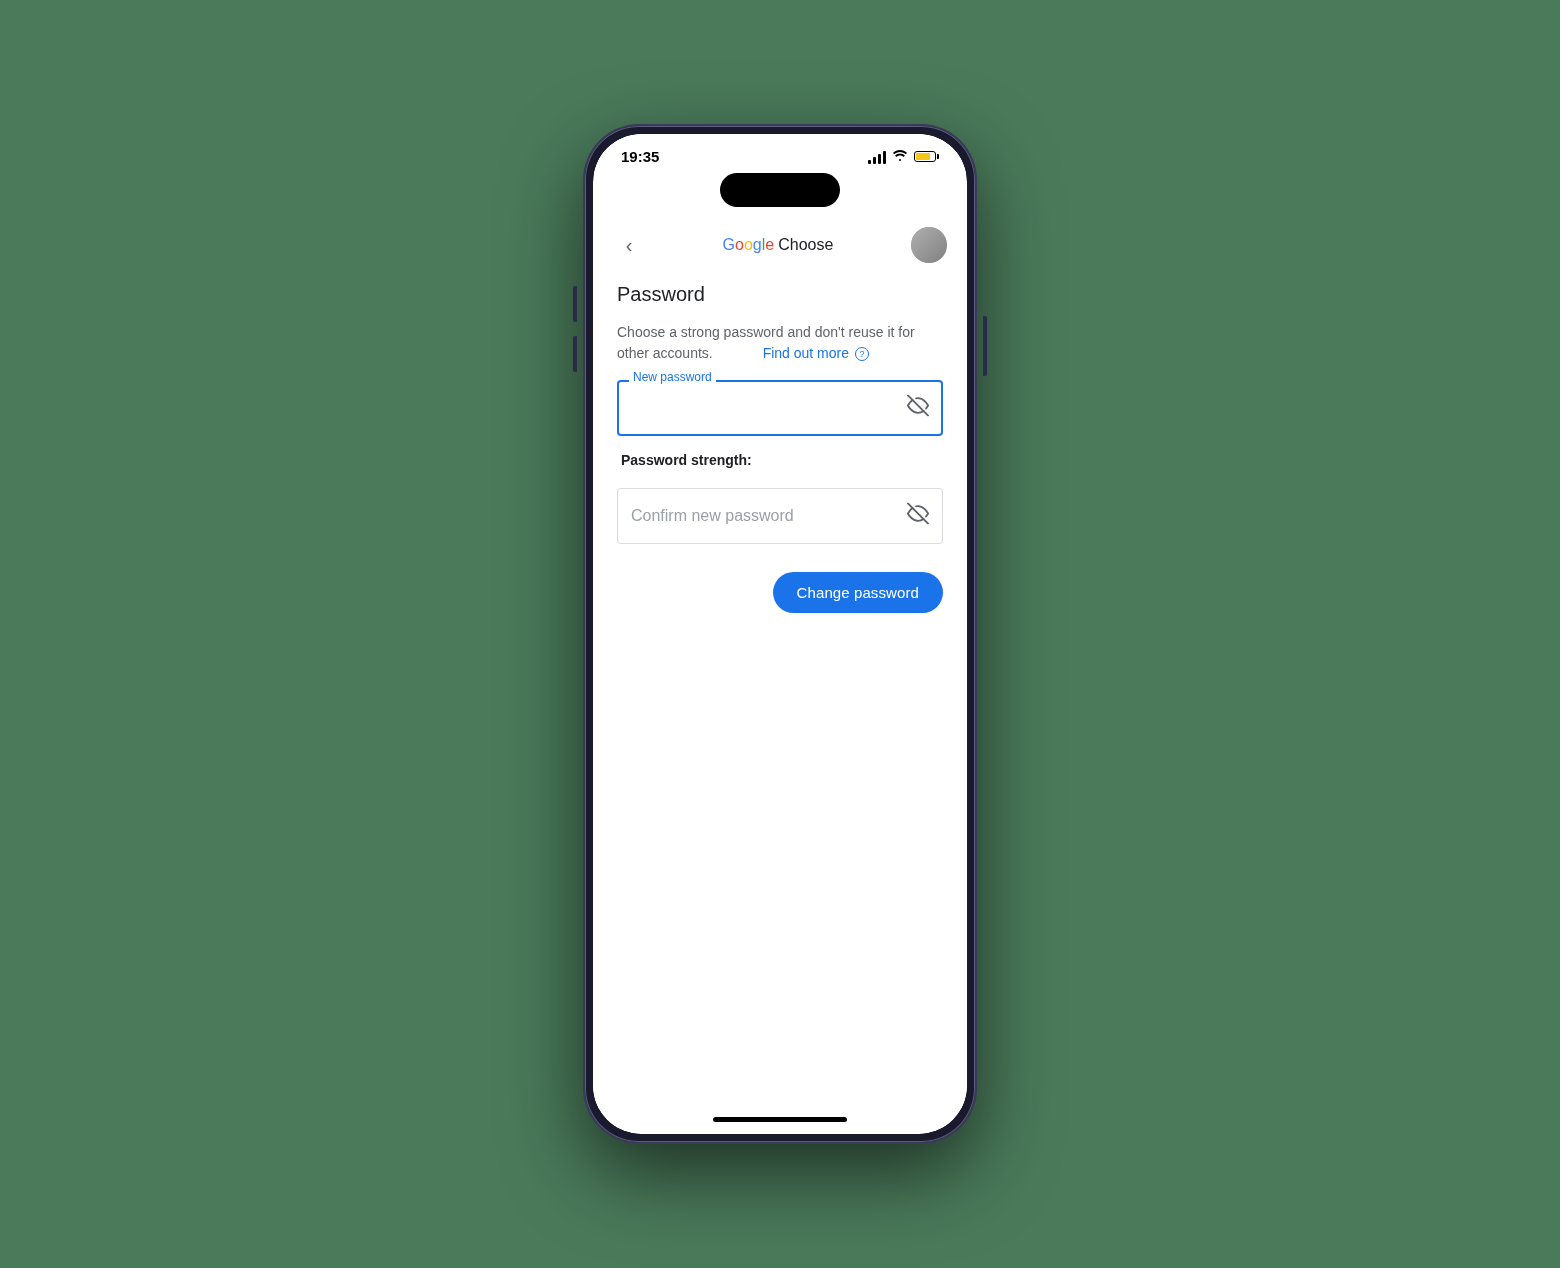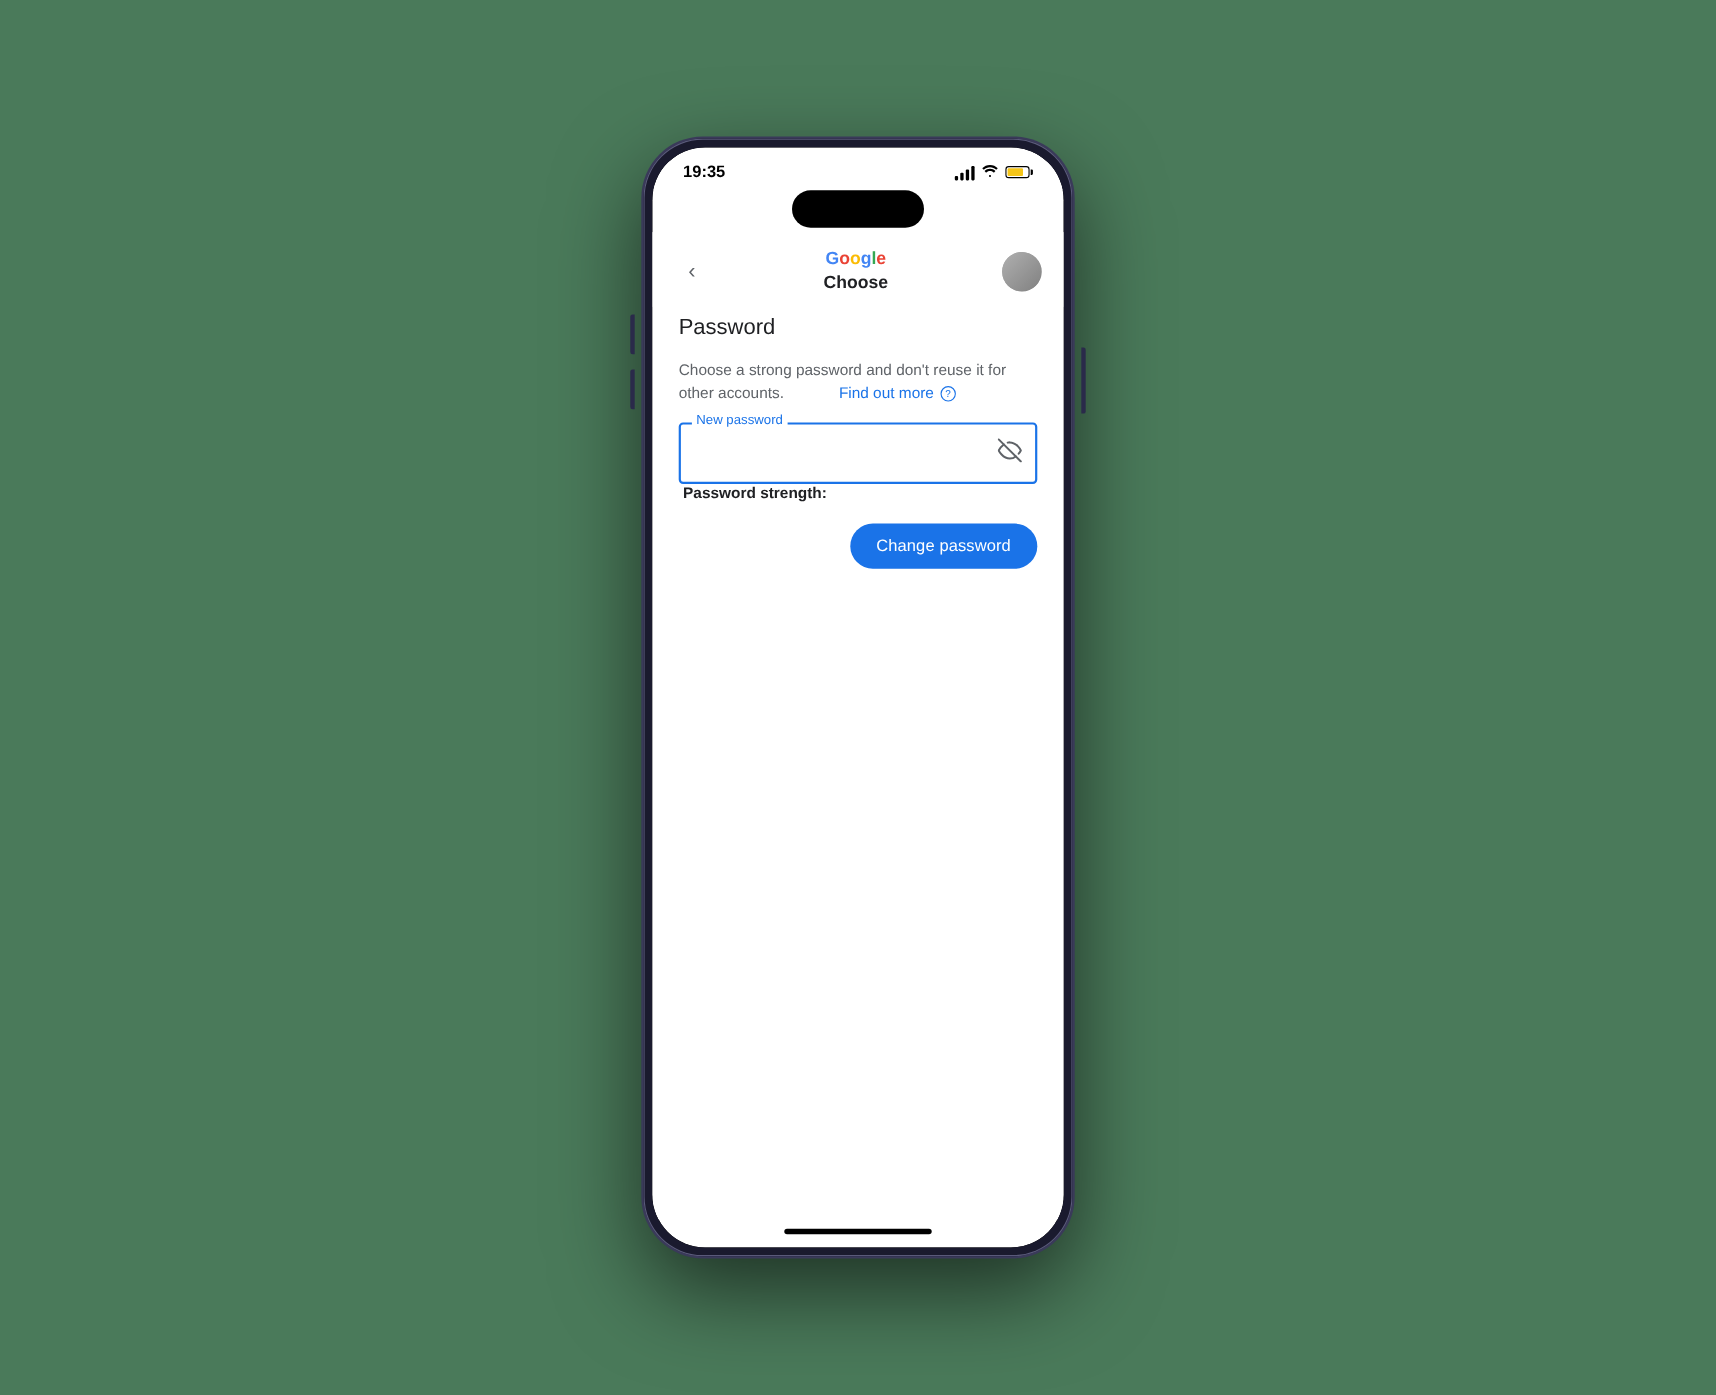--- a/index.html
+++ b/index.html
@@ -185,22 +185,21 @@
     .back-arrow {
       font-size: 20px;
       color: #5f6368;
     }
 
     .google-logo {
       display: flex;
       align-items: center;
       gap: 4px;
       font-size: 16px;
-      font-weight: 700;
-      flex-direction: column;
+      font-weight: 400;
     }
 
     .google-text {
       font-size: 16px;
       font-family: 'Product Sans', Arial, sans-serif;
     }
 
     .google-g { color: #4285F4; }
     .google-o1 { color: #EA4335; }
     .google-o2 { color: #FBBC04; }
@@ -273,20 +272,21 @@
     .description2 {
       font-size: 14px;
       color: #5f6368;
       line-height: 1.5;
       margin-bottom: 24px;
     }
 
     
     .input-group {
       position: relative;
+      margin-bottom: 16px;
     }
 
     .input-label {
       position: absolute;
       top: -10px;
       left: 12px;
       font-size: 12px;
       color: #1a73e8;
       background: #fff;
       padding: 0 4px;
@@ -457,20 +457,31 @@
                 <path d="M9.9 4.24A9.12 9.12 0 0 1 12 4c7 0 11 8 11 8a18.5 18.5 0 0 1-2.16 3.19"></path>
                 <line x1="1" y1="1" x2="23" y2="23"></line>
               </svg>
             </span>
           </div>
 
           <div class="password-strength">
             <div class="strength-label">Password strength:</div>
           </div>
 
+          <div class="confirm-group">
+            <input class="input-field-normal" type="password" placeholder="" style="">
+            <span style="position:absolute; left:14px; top:50%; transform:translateY(-50%); font-size:16px; color:#9aa0a6; pointer-events:none;">Confirm new password</span>
+            <span class="eye-icon">
+              <svg width="22" height="22" viewBox="0 0 24 24" fill="none" stroke="#5f6368" stroke-width="2" stroke-linecap="round" stroke-linejoin="round">
+                <path d="M17.94 17.94A10.07 10.07 0 0 1 12 20c-7 0-11-8-11-8a18.45 18.45 0 0 1 5.06-5.94"></path>
+                <path d="M9.9 4.24A9.12 9.12 0 0 1 12 4c7 0 11 8 11 8a18.5 18.5 0 0 1-2.16 3.19"></path>
+                <line x1="1" y1="1" x2="23" y2="23"></line>
+              </svg>
+            </span>
+          </div>
 
           <div class="change-btn">
             <button class="btn-primary">Change password</button>
           </div>
 
         </div>
       </div>
 
       <div class="home-indicator"></div>
 

